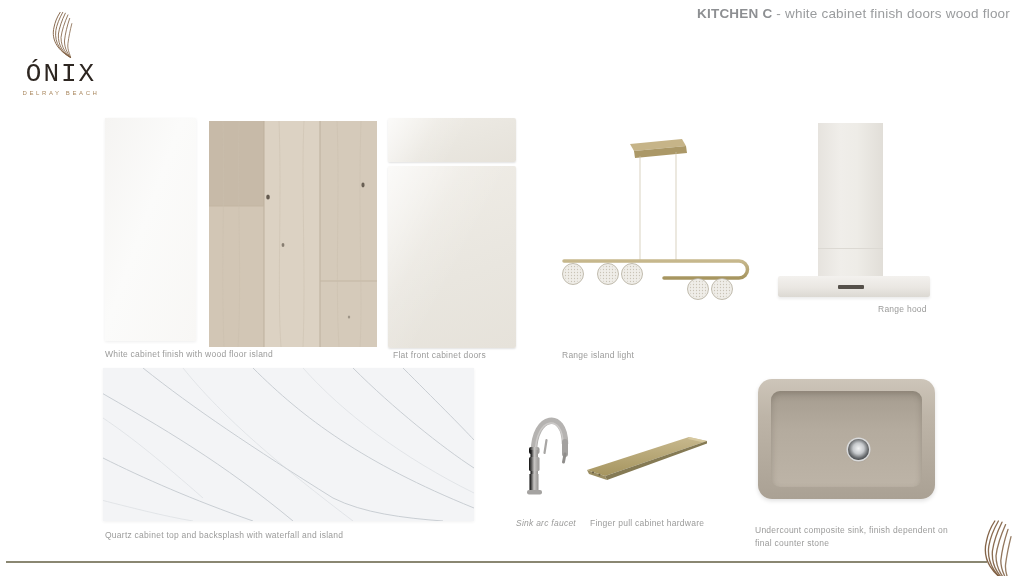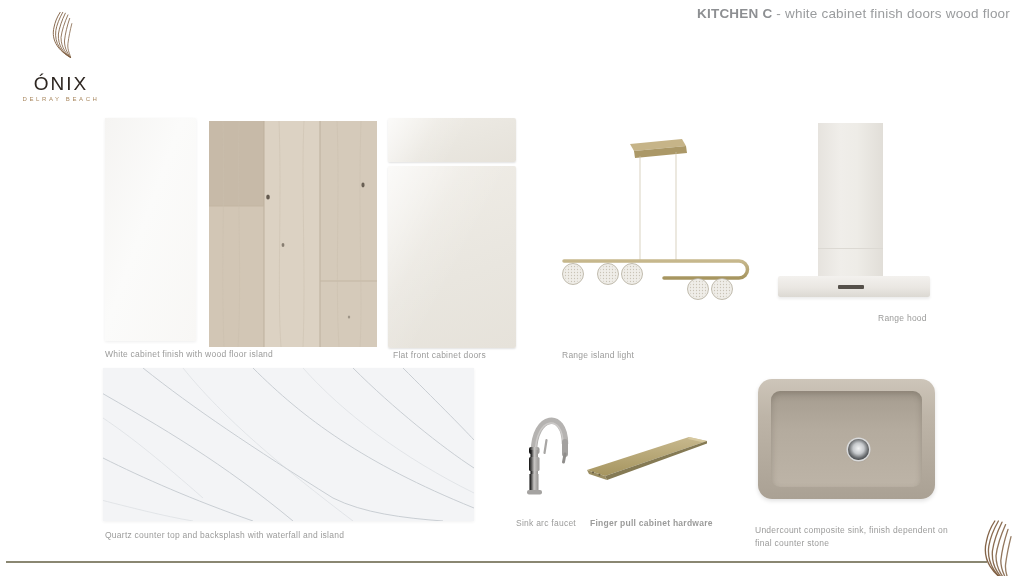--- a/index.html
+++ b/index.html
@@ -8,23 +8,23 @@
     background:#ffffff;
     font-family:"Liberation Sans", sans-serif;
     -webkit-font-smoothing:antialiased;
   }
   .abs{position:absolute;}
 
   
   .logo{left:22px;top:8px;width:78px;text-align:center;}
   .logo svg{display:block;margin:0 auto;}
   .logo-name{
-    font-family:Liberation Sans, sans-serif;
-    font-size:19px;letter-spacing:2px;color:#2d2621;line-height:1;
-    margin-top:14px;
+    font-family:Liberation Mono, monospace;
+    font-size:26px;letter-spacing:2px;color:#2d2621;line-height:1;
+    margin-top:1px;
   }
   .logo-loc{
     font-size:6px;letter-spacing:2.6px;color:#a9885f;margin-top:3px;
     white-space:nowrap;
   }
   .page-title{
     right:14px;top:6px;font-size:13.5px;color:#9a9c9e;letter-spacing:0.2px;
     white-space:nowrap;
   }
   .page-title .code{font-weight:bold;color:#8d8f92;}
@@ -90,24 +90,24 @@
     position:absolute;left:77px;top:48px;width:21px;height:21px;border-radius:50%;
     background:radial-gradient(circle at 50% 45%, #f2f3f4 0%, #c6c9cc 35%, #6d7073 60%, #42464a 75%, #9a9da0 100%);
     box-shadow:0 0 0 1.5px #d9dadb, 0 1px 2px rgba(0,0,0,0.3);
   }
 
   .footer-line{left:6px;top:561px;width:981px;height:2px;background:#8a8772;}
 
   .cap-wood{left:105px;top:348px;}
   .cap-doors{left:393px;top:349px;}
   .cap-light{left:562px;top:349px;}
-  .cap-hood{left:878px;top:312px;}
+  .cap-hood{left:878px;top:303px;}
   .cap-quartz{left:105px;top:529px;}
-  .cap-faucet{left:516px;top:517px;}
-  .cap-pull{left:590px;top:517px;font-weight:bold;}
+  .cap-faucet{left:516px;top:517px;font-style:italic;}
+  .cap-pull{left:590px;top:517px;}
   .cap-sink{left:755px;top:513px;width:198px;margin-top:11px;}
 </style>
 </head>
 <body>
 
 <svg width="0" height="0" style="position:absolute">
   <defs>
     <symbol id="flame" viewBox="0 0 40 60">
       <g fill="none" stroke="#7d5c3e" stroke-width="1.1" stroke-linecap="round">
         <path d="M31 57 C18 50 8 38 12 22 C13 17 15 11 19 5" opacity="0.95"></path>
@@ -265,21 +265,21 @@
 <div class="abs sink">
   <div class="sink-bowl">
     <div class="drain"></div>
   </div>
 </div>
 
 <div class="abs caption cap-wood">White cabinet finish with wood floor island</div>
 <div class="abs caption cap-doors">Flat front cabinet doors</div>
 <div class="abs caption cap-light">Range island light</div>
 <div class="abs caption cap-hood">Range hood</div>
-<div class="abs caption cap-quartz">Quartz counter top and backsplash with waterfall and island</div>
+<div class="abs caption cap-quartz">Quartz cabinet top and backsplash with waterfall and island</div>
 <div class="abs caption cap-faucet">Sink arc faucet</div>
 <div class="abs caption cap-pull">Finger pull cabinet hardware</div>
 <div class="abs caption cap-sink">Undercount composite sink, finish dependent on final counter stone</div>
 
 <div class="abs footer-line"></div>
 <svg class="abs" style="left:972px;top:512px" width="48" height="78" viewBox="0 0 40 60">
     <use href="#flame"></use>
   </svg>
 
 </body></html>

